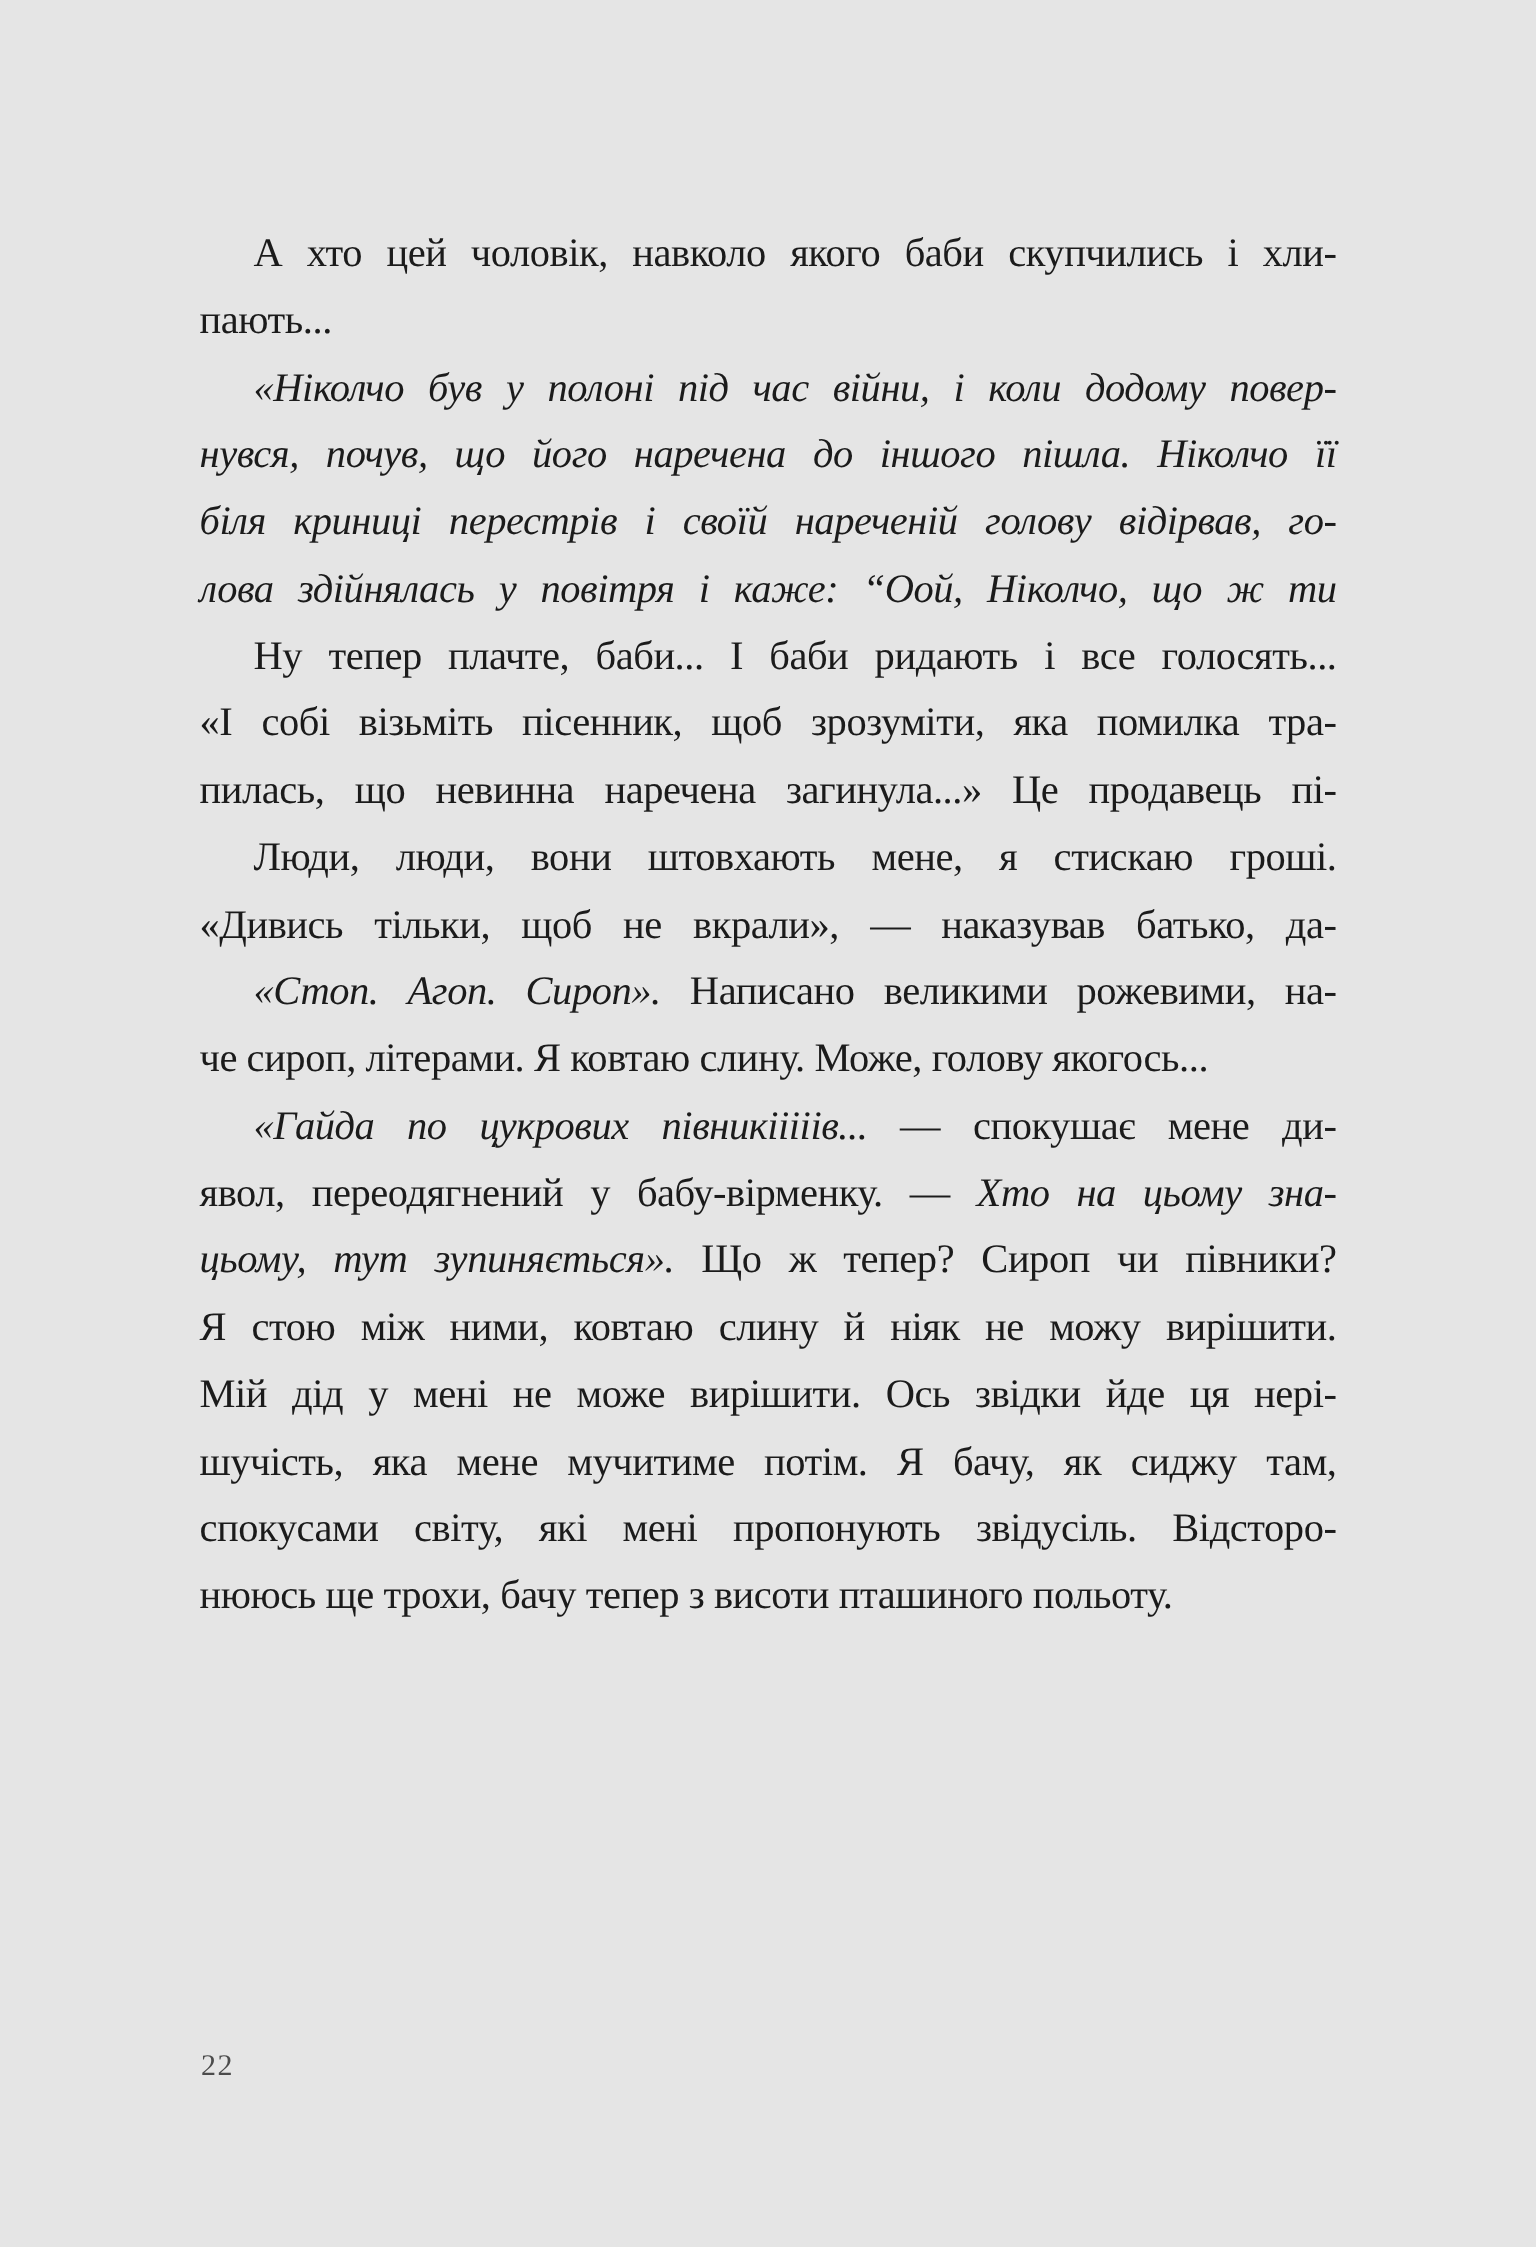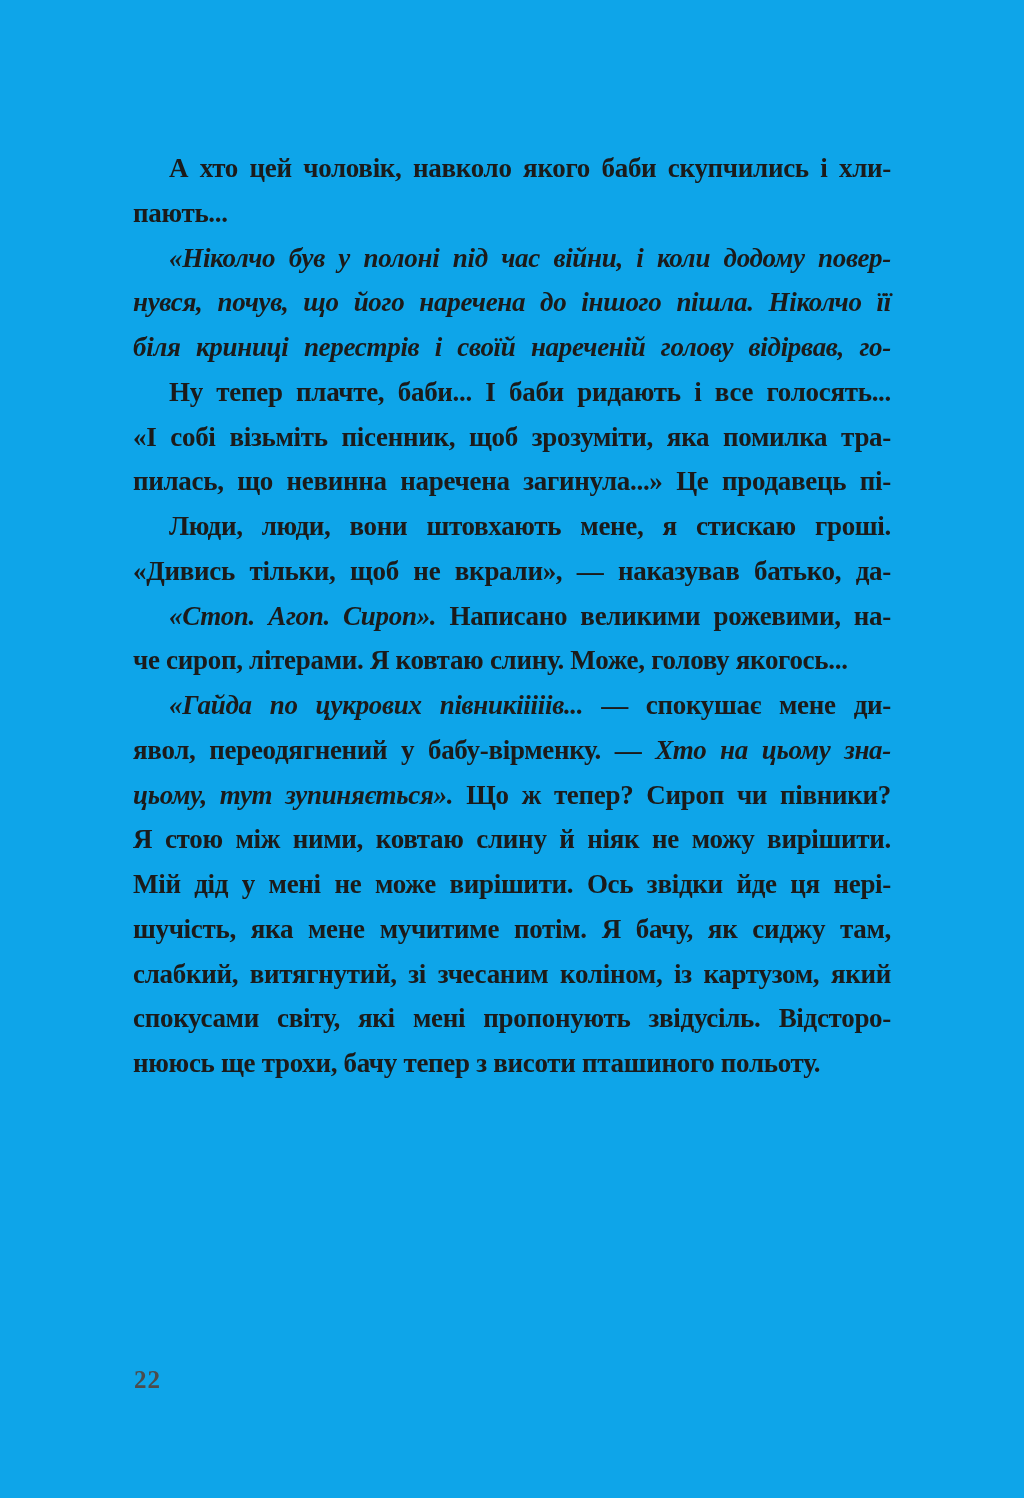--- a/index.html
+++ b/index.html
@@ -1,25 +1,24 @@
 <!DOCTYPE html>
 <html><head>
 <meta charset="utf-8">
 <style>
   * { margin: 0; padding: 0; box-sizing: border-box; }
   html, body { background: #ffffff; }
   .page {
     position: relative;
     width: 1024px;
     height: 1498px;
-    background: #0ea5e9;
+    background: #e5e5e5;
     overflow: hidden;
     font-family: "Liberation Serif", "DejaVu Serif", serif;
     color: #1b1b1b;
-    font-weight: bold;
   }
   .text-block {
     position: absolute;
     left: 133px;
     top: 146px;
     width: 758px;
     font-size: 27px;
     line-height: 44.75px;
     letter-spacing: -0.3px;
   }
@@ -31,46 +30,46 @@
     overflow: visible;
   }
   .line.fill { text-align-last: justify; }
   .line.indent { text-indent: 36px; }
   .it { font-style: italic; }
   .ro { font-style: normal; }
   .page-number {
     position: absolute;
     left: 134px;
     top: 1366px;
-    font-size: 25px;
+    font-size: 20px;
     letter-spacing: 1px;
     color: #4c4c4c;
   }
 </style>
 </head>
 <body>
 
 <div class="page">
   <div class="text-block">
       <div class="line indent fill"><span class="ro">А хто цей чоловік, навколо якого баби скупчились і хли-</span></div>
       <div class="line end"><span class="ro">пають...</span></div>
       <div class="line indent fill"><span class="it">«Ніколчо був у полоні під час війни, і коли додому повер-</span></div>
       <div class="line fill"><span class="it">нувся, почув, що його наречена до іншого пішла. Ніколчо її</span></div>
       <div class="line fill"><span class="it">біля криниці перестрів і своїй нареченій голову відірвав, го-</span></div>
+      <div class="line fill"><span class="it">лова здійнялась у повітря і каже: “Оой, Ніколчо, що ж ти</span></div>
       <div class="line indent fill"><span class="ro">Ну тепер плачте, баби... І баби ридають і все голосять...</span></div>
       <div class="line fill"><span class="ro">«І собі візьміть пісенник, щоб зрозуміти, яка помилка тра-</span></div>
       <div class="line fill"><span class="ro">пилась, що невинна наречена загинула...» Це продавець пі-</span></div>
       <div class="line indent fill"><span class="ro">Люди, люди, вони штовхають мене, я стискаю гроші.</span></div>
       <div class="line fill"><span class="ro">«Дивись тільки, щоб не вкрали», — наказував батько, да-</span></div>
       <div class="line indent fill"><span class="it">«Стоп. Агоп. Сироп». </span><span class="ro">Написано великими рожевими, на-</span></div>
       <div class="line end"><span class="ro">че сироп, літерами. Я ковтаю слину. Може, голову якогось...</span></div>
       <div class="line indent fill"><span class="it">«Гайда по цукрових півникііііів... </span><span class="ro">— спокушає мене ди-</span></div>
       <div class="line fill"><span class="ro">явол, переодягнений у бабу-вірменку. — </span><span class="it">Хто на цьому зна-</span></div>
       <div class="line fill"><span class="it">цьому, тут зупиняється». </span><span class="ro">Що ж тепер? Сироп чи півники?</span></div>
       <div class="line fill"><span class="ro">Я стою між ними, ковтаю слину й ніяк не можу вирішити.</span></div>
       <div class="line fill"><span class="ro">Мій дід у мені не може вирішити. Ось звідки йде ця нері-</span></div>
       <div class="line fill"><span class="ro">шучість, яка мене мучитиме потім. Я бачу, як сиджу там,</span></div>
-      <div class="line fill"><span class="ro">слабкий, витягнутий, зі зчесаним коліном, із картузом, який</span></div>
       <div class="line fill"><span class="ro">спокусами світу, які мені пропонують звідусіль. Відсторо-</span></div>
       <div class="line end"><span class="ro">нююсь ще трохи, бачу тепер з висоти пташиного польоту.</span></div>
     </div>
   <div class="page-number">22</div>
 </div>
 
 </body></html>

